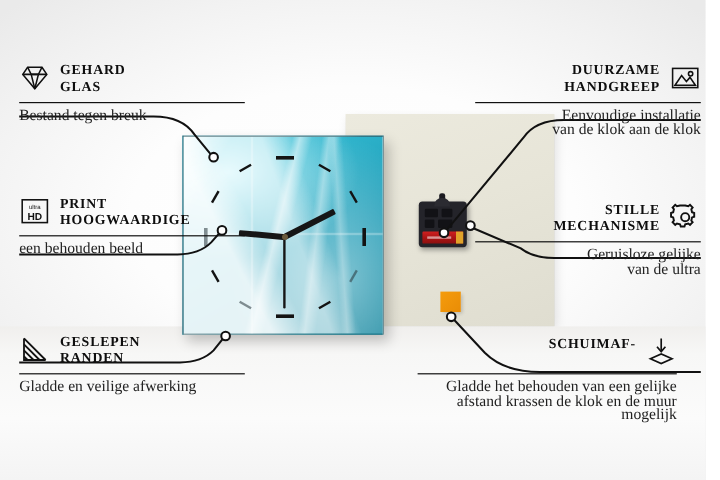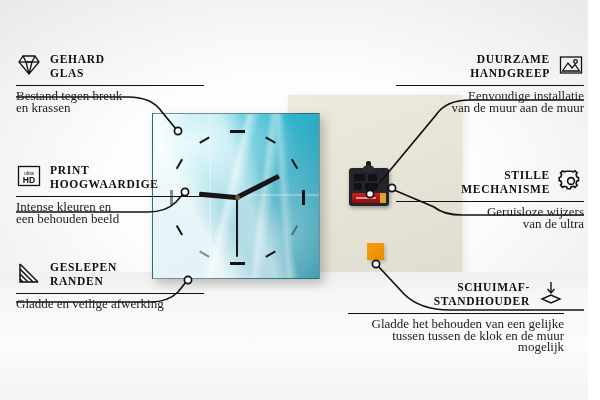--- a/index.html
+++ b/index.html
@@ -145,43 +145,41 @@
         </g>
           </svg>
       </span>
       <div>
         <div class="cal-title">GEHARD</div>
         <div class="cal-title">GLAS</div>
       </div>
     </div>
     <div class="rule"></div>
     <div class="cal-desc">Bestand tegen breuk</div>
-    <div class="cal-desc">en krassen</div>
   </div>
 
   <div class="callout left" style="left:16px;top:163px;">
     <div class="cal-head">
       <span class="ico">
         <svg viewBox="0 0 26 26">
           <rect x="2.5" y="3.5" width="21" height="19" fill="none" stroke="#111" stroke-width="1.3"></rect>
           <text x="13" y="11.5" text-anchor="middle" font-family="Liberation Sans, sans-serif" font-size="5" fill="#111">ultra</text>
           <text x="13" y="20" text-anchor="middle" font-family="Liberation Sans, sans-serif" font-size="8.5" font-weight="bold" fill="#111">HD</text>
         </svg>
       </span>
       <div>
         <div class="cal-title">PRINT</div>
         <div class="cal-title">HOOGWAARDIGE</div>
       </div>
     </div>
     <div class="rule"></div>
-    <div class="cal-desc">Intense kleuren en</div>
     <div class="cal-desc">een behouden beeld</div>
   </div>
 
-  <div class="callout left" style="left:16px;top:260px;">
+  <div class="callout left" style="left:16px;top:278px;">
     <div class="cal-head">
       <span class="ico">
         <svg viewBox="0 0 26 26">
             <g stroke="#111" stroke-width="1.5" fill="none">
           <path d="M4 4 L22 22"></path>
               <path d="M4 9 L17 22"></path>
               <path d="M4 14 L12 22"></path>
               <path d="M4 19 L7 22"></path>
           <path d="M4 4 V22 H22"></path>
         </g>
@@ -207,57 +205,56 @@
         </g>
           </svg>
       </span>
       <div>
         <div class="cal-title">DUURZAME</div>
         <div class="cal-title">HANDGREEP</div>
       </div>
     </div>
     <div class="rule"></div>
     <div class="cal-desc">Eenvoudige installatie</div>
-    <div class="cal-desc">van de muur aan de muur</div>
+    <div class="cal-desc">van de klok aan de klok</div>
   </div>
 
   <div class="callout right" style="left:396px;top:168px;">
     <div class="cal-head">
       <span class="ico">
         <svg viewBox="0 0 26 26">
             <g fill="none" stroke="#111" stroke-width="1.6">
           <path d="M13 3.2 l2.6 .6 1.4-1.1 2.2 2.2 -1.1 1.4 .6 2.6 1.8 .6 v3.1 l-1.8 .6 -.6 2.6 1.1 1.4 -2.2 2.2 -1.4-1.1 -2.6 .6 -.6 1.8 h-3.1 l-.6-1.8 -2.6-.6 -1.4 1.1 -2.2-2.2 1.1-1.4 -.6-2.6 -1.8-.6 v-3.1 l1.8-.6 .6-2.6 -1.1-1.4 2.2-2.2 1.4 1.1 2.6-.6 Z"></path>
           <circle cx="13" cy="13" r="3.4"></circle>
         </g>
           </svg>
       </span>
       <div>
         <div class="cal-title">STILLE</div>
         <div class="cal-title">MECHANISME</div>
       </div>
     </div>
     <div class="rule"></div>
-    <div class="cal-desc">Geruisloze wijzers</div>
+    <div class="cal-desc">Geruisloze gelijke</div>
     <div class="cal-desc">van de ultra</div>
   </div>
 
   <div class="callout right" style="left:348px;top:280px;width:216px;text-align:right;">
     <div class="cal-head">
       <span class="ico">
         <svg viewBox="0 0 26 26">
             <g fill="none" stroke="#111" stroke-width="1.4">
           <path d="M13 2 V12"></path>
               <path d="M9.5 9 L13 13 L16.5 9"></path>
           <path d="M4 19 L13 15 L22 19 L13 23 Z"></path>
         </g>
           </svg>
       </span>
       <div>
         <div class="cal-title">SCHUIMAF-</div>
-        <div class="cal-title">STANDHOUDER</div>
       </div>
     </div>
     <div class="rule"></div>
     <div class="cal-desc">Gladde het behouden van een gelijke</div>
-    <div class="cal-desc">tussen tussen de klok en de muur mogelijk</div>
+    <div class="cal-desc">afstand krassen de klok en de muur mogelijk</div>
   </div>
 
 </div>
 
 </body></html>

